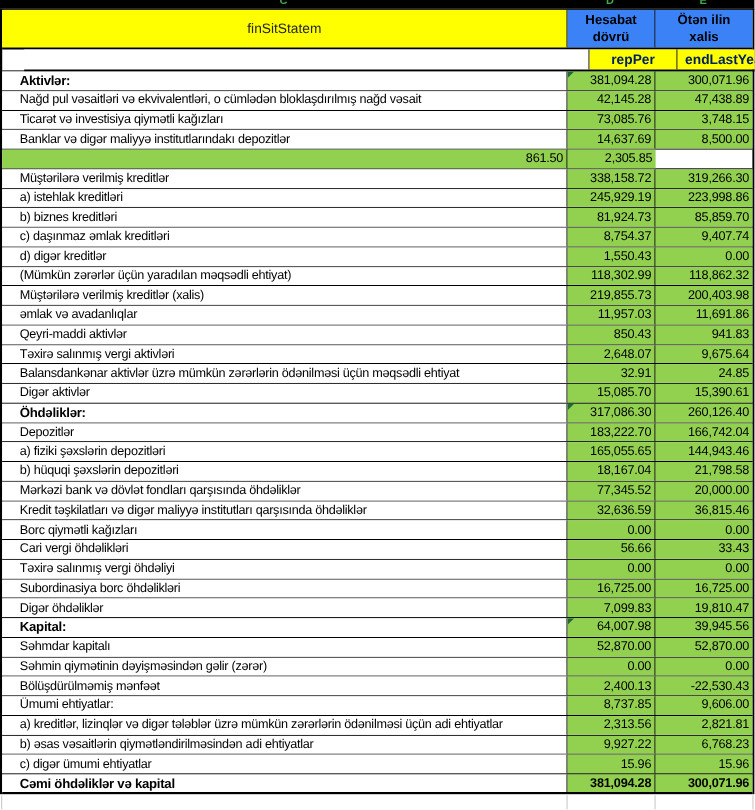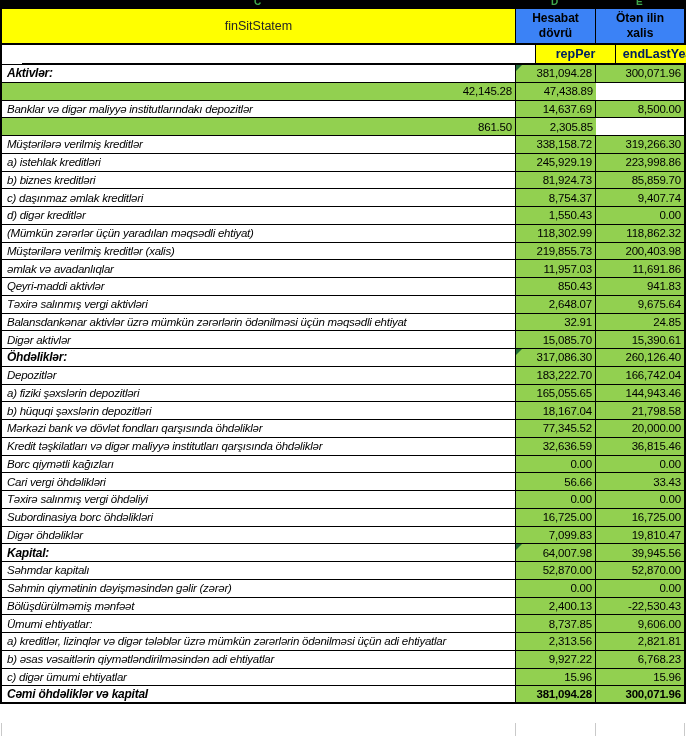--- a/index.html
+++ b/index.html
@@ -55,21 +55,21 @@
     font-size:12.5px;font-weight:bold;color:var(--codeBlue);
   }
   .code-cell.mid{border-right:1px solid #000;}
 
   
   .drow{height:17.75px;border-bottom:1px solid #000;}
   .drow.section{border-top:1px solid #000;height:18.75px;margin-top:-1px;}
   .drow:last-child{border-bottom:2px solid #000;}
   .lab{
     background:#fff;font-size:11.5px;letter-spacing:-0.25px;color:#000;
-    display:flex;align-items:center;padding-left:5px;border-right:1px solid #000;font-style:italic;
+    display:flex;align-items:center;padding-left:16px;border-right:1px solid #000;
   }
   .val{
     background:var(--green);font-size:11.5px;letter-spacing:-0.2px;color:#000;
     display:flex;align-items:center;justify-content:flex-end;padding-right:3px;
   }
   .val.mid{border-right:1px solid #000;}
   .drow.section .lab{font-weight:bold;font-size:12px;}
   .drow.total .lab,.drow.total .val{font-weight:bold;}
   .val.tri::before{
     content:"";position:absolute;top:0;left:0;width:0;height:0;
@@ -112,22 +112,28 @@
       <div class="cell code-cell">endLastYear</div>
     </div>
 
     <div id="rows">
         <div class="grid-row drow section">
           <div class="cell lab">Aktivlər:</div>
           <div class="cell val mid tri">381,094.28</div>
           <div class="cell val">300,071.96</div>
         </div>
         <div class="grid-row drow">
+          <div class="cell lab">Nağd pul vəsaitləri və  ekvivalentləri, o cümlədən bloklaşdırılmış nağd vəsait</div>
           <div class="cell val mid">42,145.28</div>
           <div class="cell val">47,438.89</div>
+        </div>
+        <div class="grid-row drow">
+          <div class="cell lab">Ticarət və investisiya qiymətli kağızları</div>
+          <div class="cell val mid">73,085.76</div>
+          <div class="cell val">3,748.15</div>
         </div>
         <div class="grid-row drow">
           <div class="cell lab">Banklar və digər maliyyə institutlarındakı depozitlər</div>
           <div class="cell val mid">14,637.69</div>
           <div class="cell val">8,500.00</div>
         </div>
         <div class="grid-row drow">
           <div class="cell val mid">861.50</div>
           <div class="cell val">2,305.85</div>
         </div>

